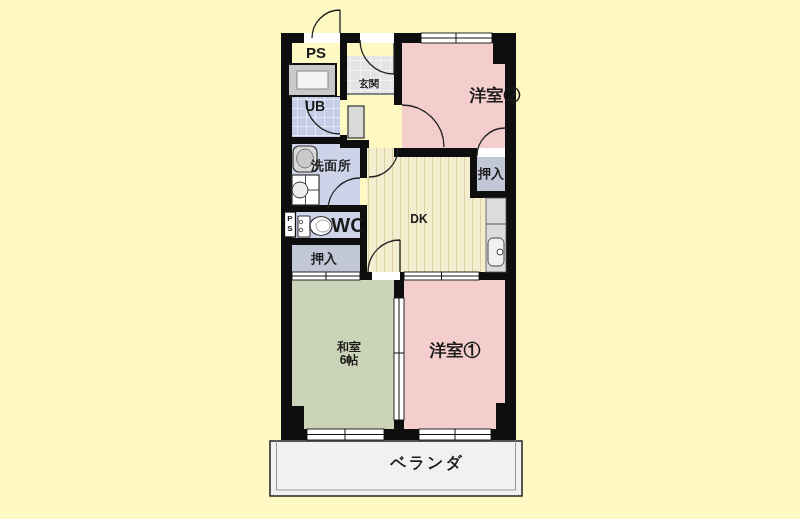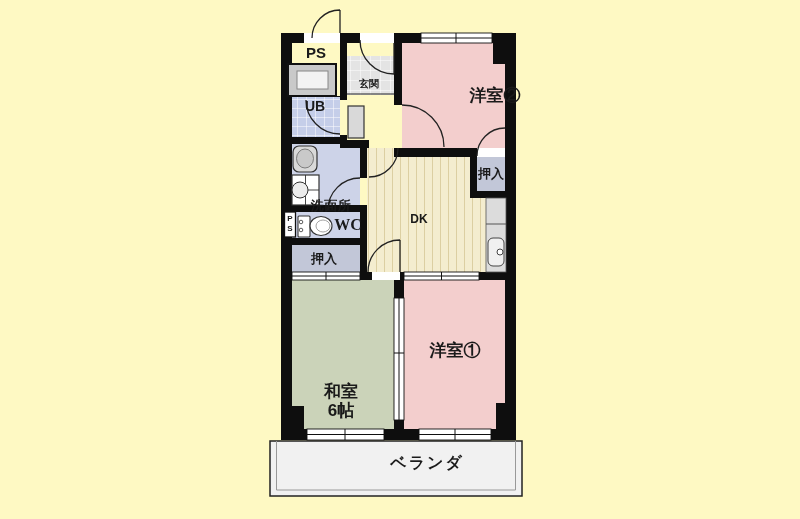--- a/index.html
+++ b/index.html
@@ -14,21 +14,21 @@
   .f-lav{fill:var(--lavender);}
   .f-closet{fill:var(--closet);}
   .f-balcony{fill:var(--balcony_bg);stroke:#222;stroke-width:1.5;}
   .f-counter{fill:var(--counter);stroke:#555;stroke-width:0.8;}
   .fixture{fill:var(--fixture);stroke:#333;stroke-width:1.2;}
   .arc{fill:none;stroke:#222;stroke-width:1.3;}
   .frame{stroke:#111;stroke-width:0.9;}
   .thin{stroke:#111;stroke-width:1;}
   .lbl{position:absolute;transform:translate(-50%,-50%);font-weight:700;color:#1a1a1a;
        white-space:nowrap;text-align:center;line-height:1.12;}
-  .lbl.small{letter-spacing:0.5px;margin-top:40px;}
+  .lbl.small{letter-spacing:0.5px;}
   .ps-shaft{white-space:normal;word-break:break-all;width:9px;line-height:1.25;}
 </style>
 </head>
 <body>
 
 <div class="stage">
   <svg width="800" height="519" viewBox="0 0 800 519">
     <defs>
       <pattern id="tileG" width="10" height="10" patternUnits="userSpaceOnUse">
         <rect width="10" height="10" fill="var(--tile_bg)"></rect>
@@ -152,24 +152,24 @@
       <path d="M402 105 A42 42 0 0 1 444 147"></path>
       <path d="M477 156 A28 28 0 0 1 505 128"></path>
     </g>
   </svg>
 
   <div class="lbl" style="left:316px;top:53px;font-size:15px;">PS</div>
   <div class="lbl" style="left:369px;top:84px;font-size:10px;">玄関</div>
   <div class="lbl" style="left:452px;top:96px;font-size:17px;margin-left:43px;">洋室②</div>
   <div class="lbl" style="left:315px;top:107px;font-size:14px;">UB</div>
   <div class="lbl small" style="left:331px;top:166px;font-size:13px;">洗面所</div>
-  <div class="lbl" style="left:348px;top:225px;font-size:16px;font-family:Liberation Serif, serif;">WC</div>
+  <div class="lbl" style="left:348px;top:225px;font-size:20px;">WC</div>
   <div class="lbl ps-shaft" style="left:290px;top:224px;font-size:8px;">PS</div>
   <div class="lbl" style="left:324px;top:259px;font-size:13px;">押入</div>
   <div class="lbl" style="left:491px;top:174px;font-size:13px;">押入</div>
   <div class="lbl" style="left:419px;top:220px;font-size:12px;">DK</div>
-  <div class="lbl" style="left:341px;top:354px;font-size:17px;margin-top:47px;">
+  <div class="lbl" style="left:349px;top:354px;font-size:12px;">
     <span style="display:block;">和室</span>
     <span style="display:block;">6帖</span>
   </div>
   <div class="lbl" style="left:455px;top:351px;font-size:17px;text-align:center;">洋室①</div>
   <div class="lbl" style="left:397px;top:463px;font-size:16px;letter-spacing:2px;margin-left:30px;">ベランダ</div>
 </div>
 
 </body></html>

